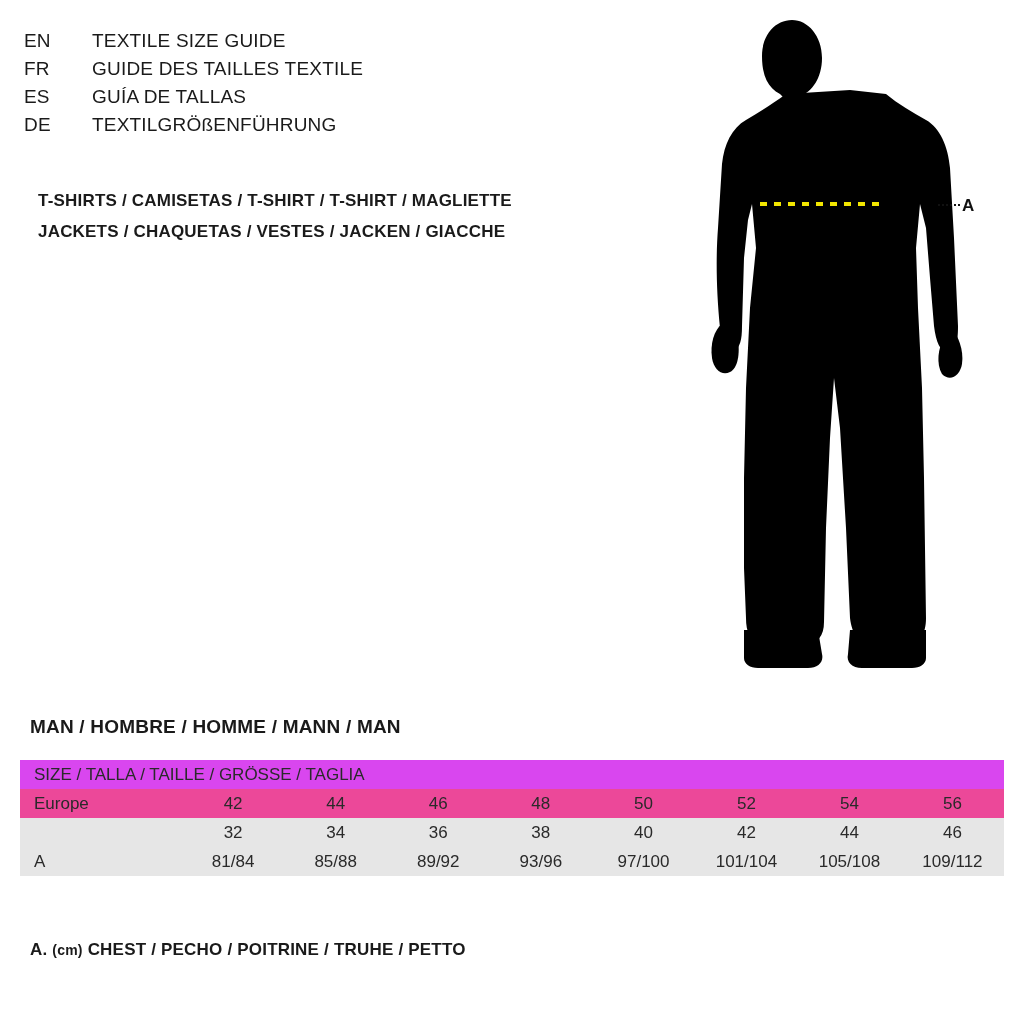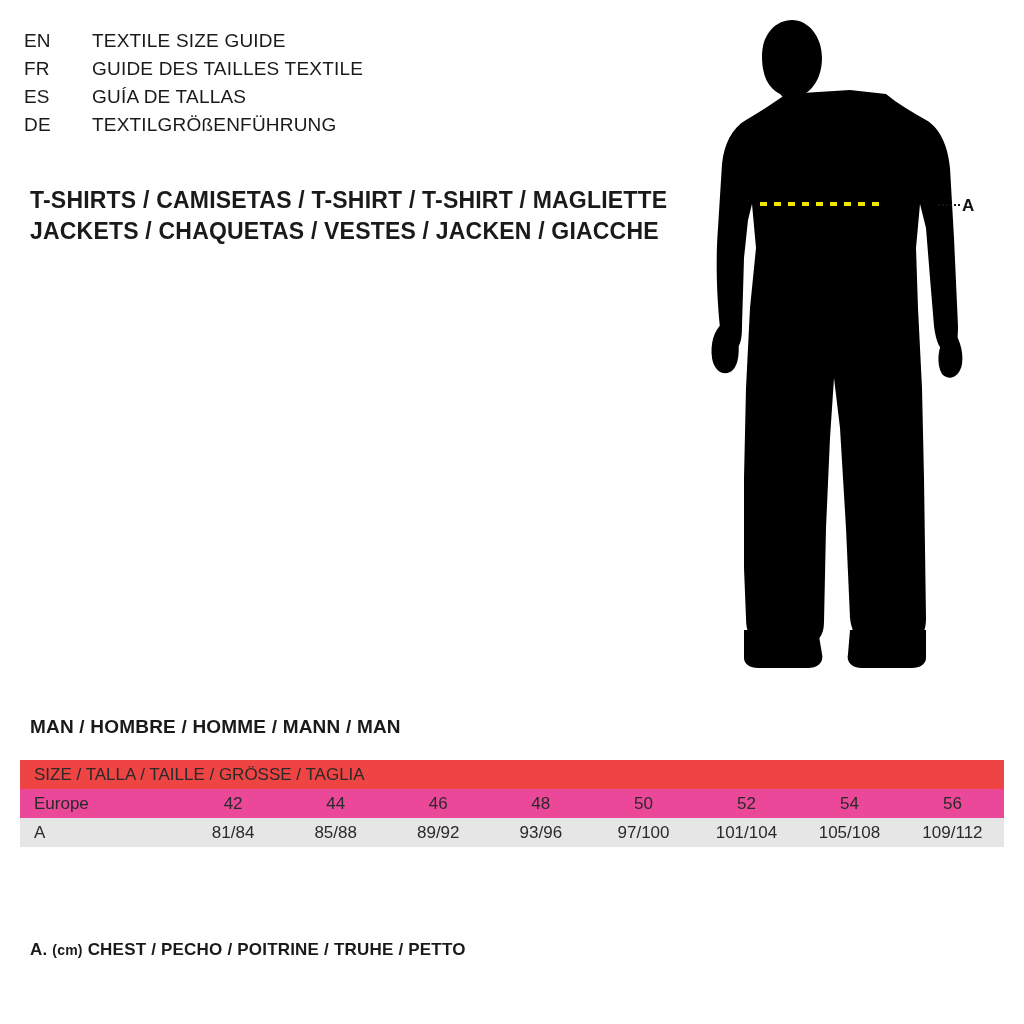--- a/index.html
+++ b/index.html
@@ -39,25 +39,26 @@
     font-weight: 400;
   }
 
   .garment-block {
     position: absolute;
     left: 30px;
     top: 185px;
     width: 640px;
   }
   .garment-row {
-    font-size: 23px;
+    font-size: 17px;
     font-weight: bold;
     letter-spacing: 0.2px;
     line-height: 31px;
     white-space: nowrap;
+    margin-left: 8px;
   }
 
   
   .figure-wrap {
     position: absolute;
     left: 700px;
     top: 8px;
     width: 300px;
     height: 670px;
   }
@@ -98,21 +99,21 @@
     width: 984px;
     border-collapse: collapse;
     font-size: 17px;
   }
   table.size-table td {
     padding: 0;
     height: 29px;
     vertical-align: middle;
   }
   .row-head td {
-    background: #ef4444;
+    background: #d946ef;
     font-size: 17px;
     color: #2a2a2a;
   }
   .row-shade td {
     background: #e6e6e6;
   }
   .row-plain td {
     background: #ec4899;
   }
   .col-label {
@@ -242,20 +243,31 @@
       <td class="cell">44</td>
       <td class="cell">46</td>
       <td class="cell">48</td>
       <td class="cell">50</td>
       <td class="cell">52</td>
       <td class="cell">54</td>
       <td class="cell">56</td>
     </tr>
 
 
+    <tr class="row-shade">
+      <td class="col-label"></td>
+      <td class="cell">32</td>
+      <td class="cell">34</td>
+      <td class="cell">36</td>
+      <td class="cell">38</td>
+      <td class="cell">40</td>
+      <td class="cell">42</td>
+      <td class="cell">44</td>
+      <td class="cell">46</td>
+    </tr>
 
     <tr class="row-shade">
       <td class="col-label">A</td>
       <td class="cell">81/84</td>
       <td class="cell">85/88</td>
       <td class="cell">89/92</td>
       <td class="cell">93/96</td>
       <td class="cell">97/100</td>
       <td class="cell">101/104</td>
       <td class="cell">105/108</td>

